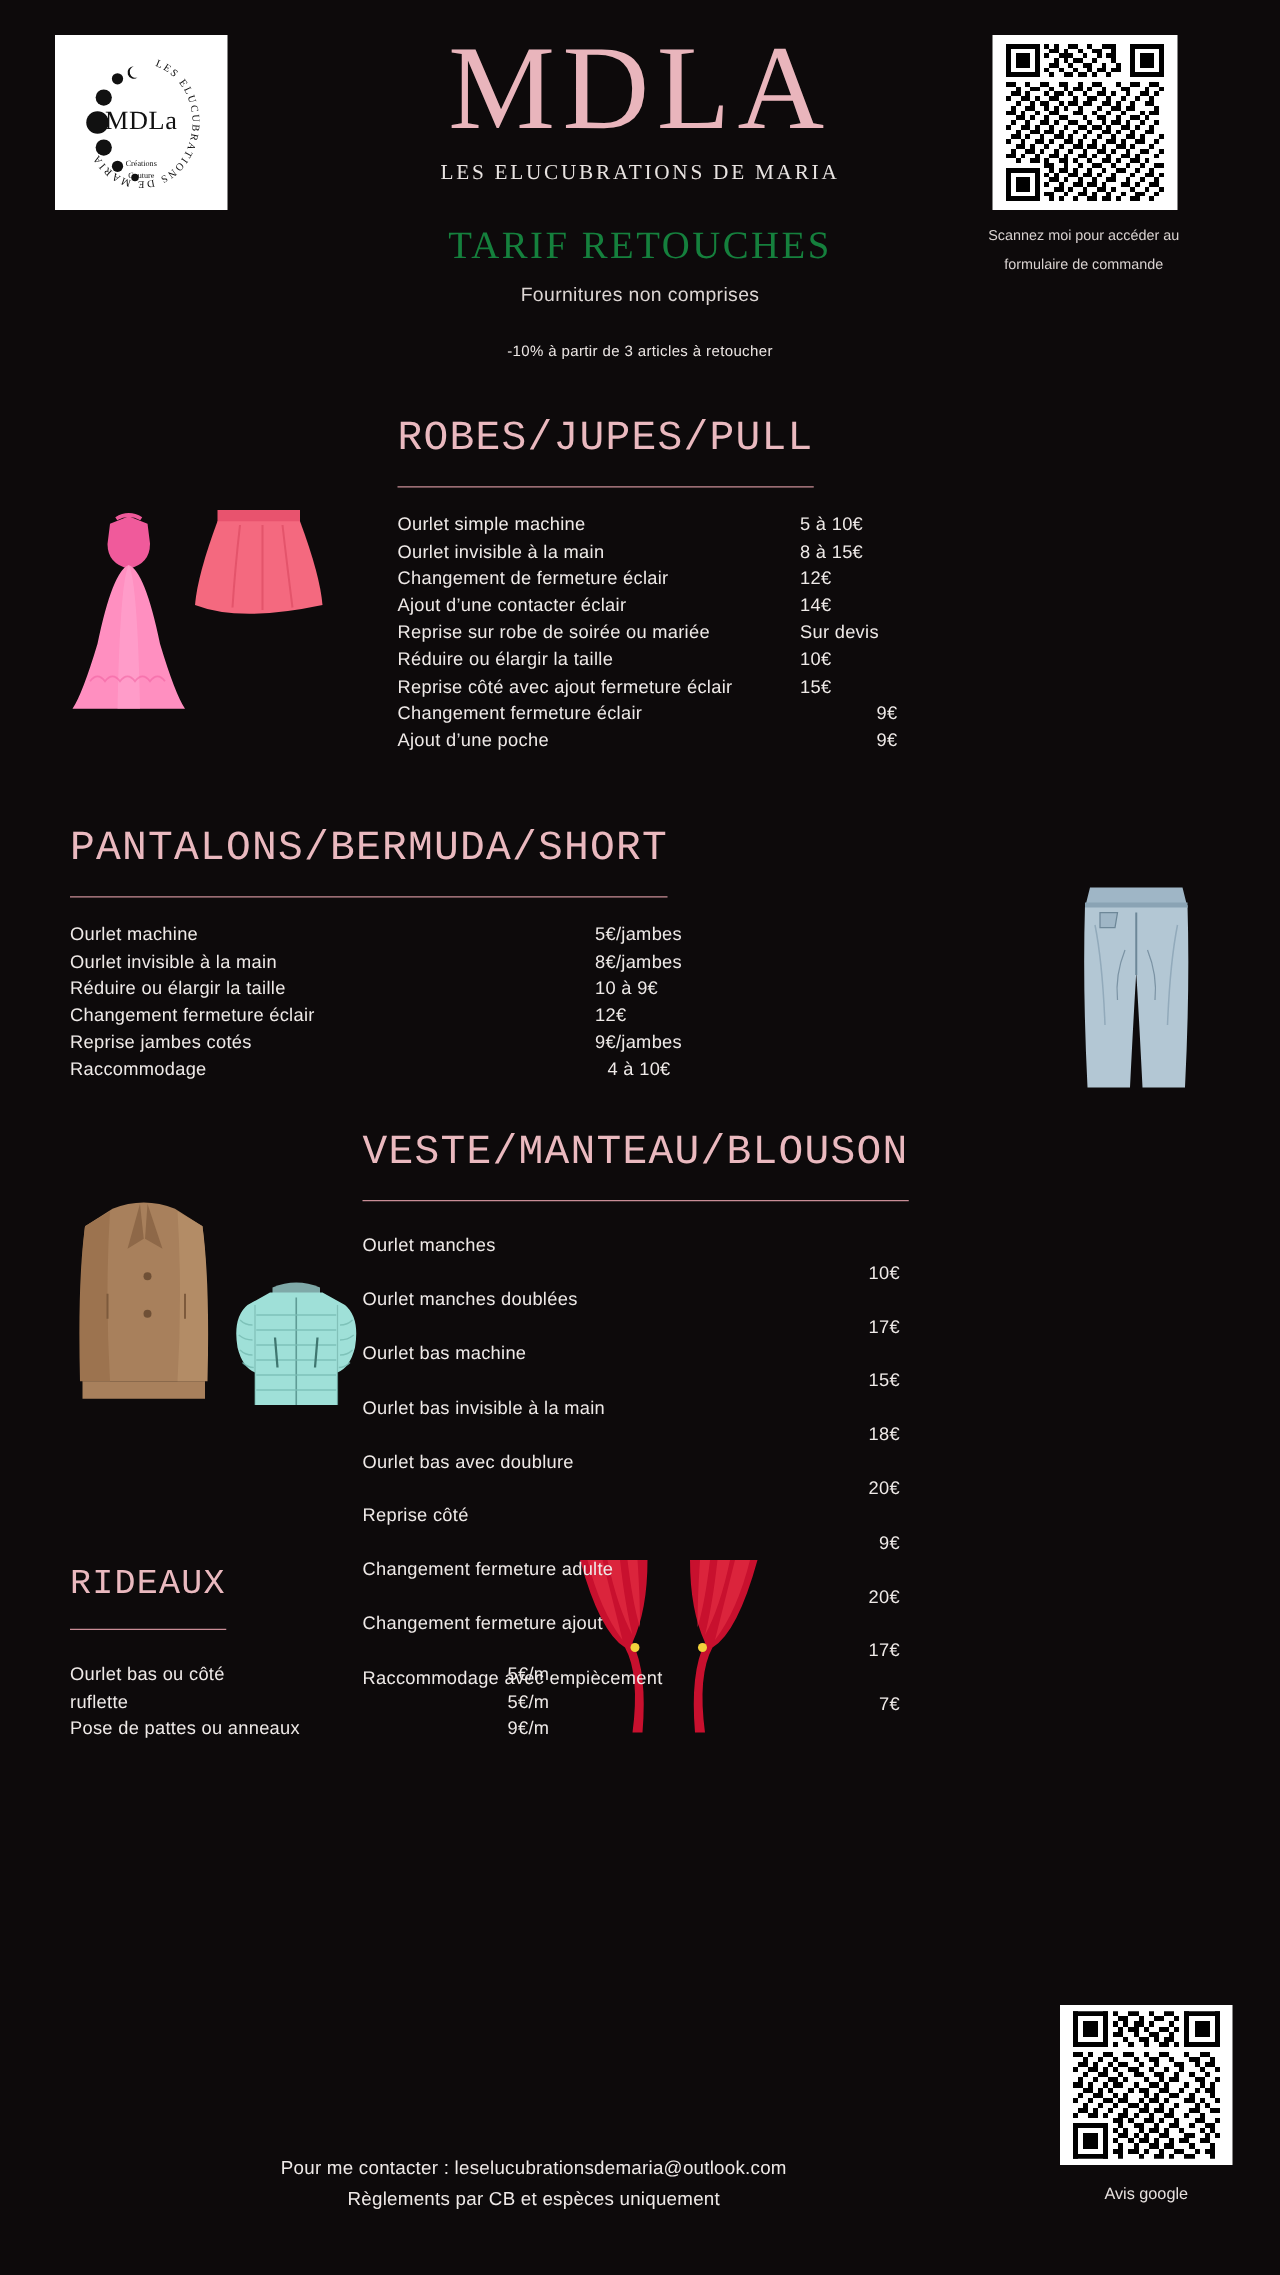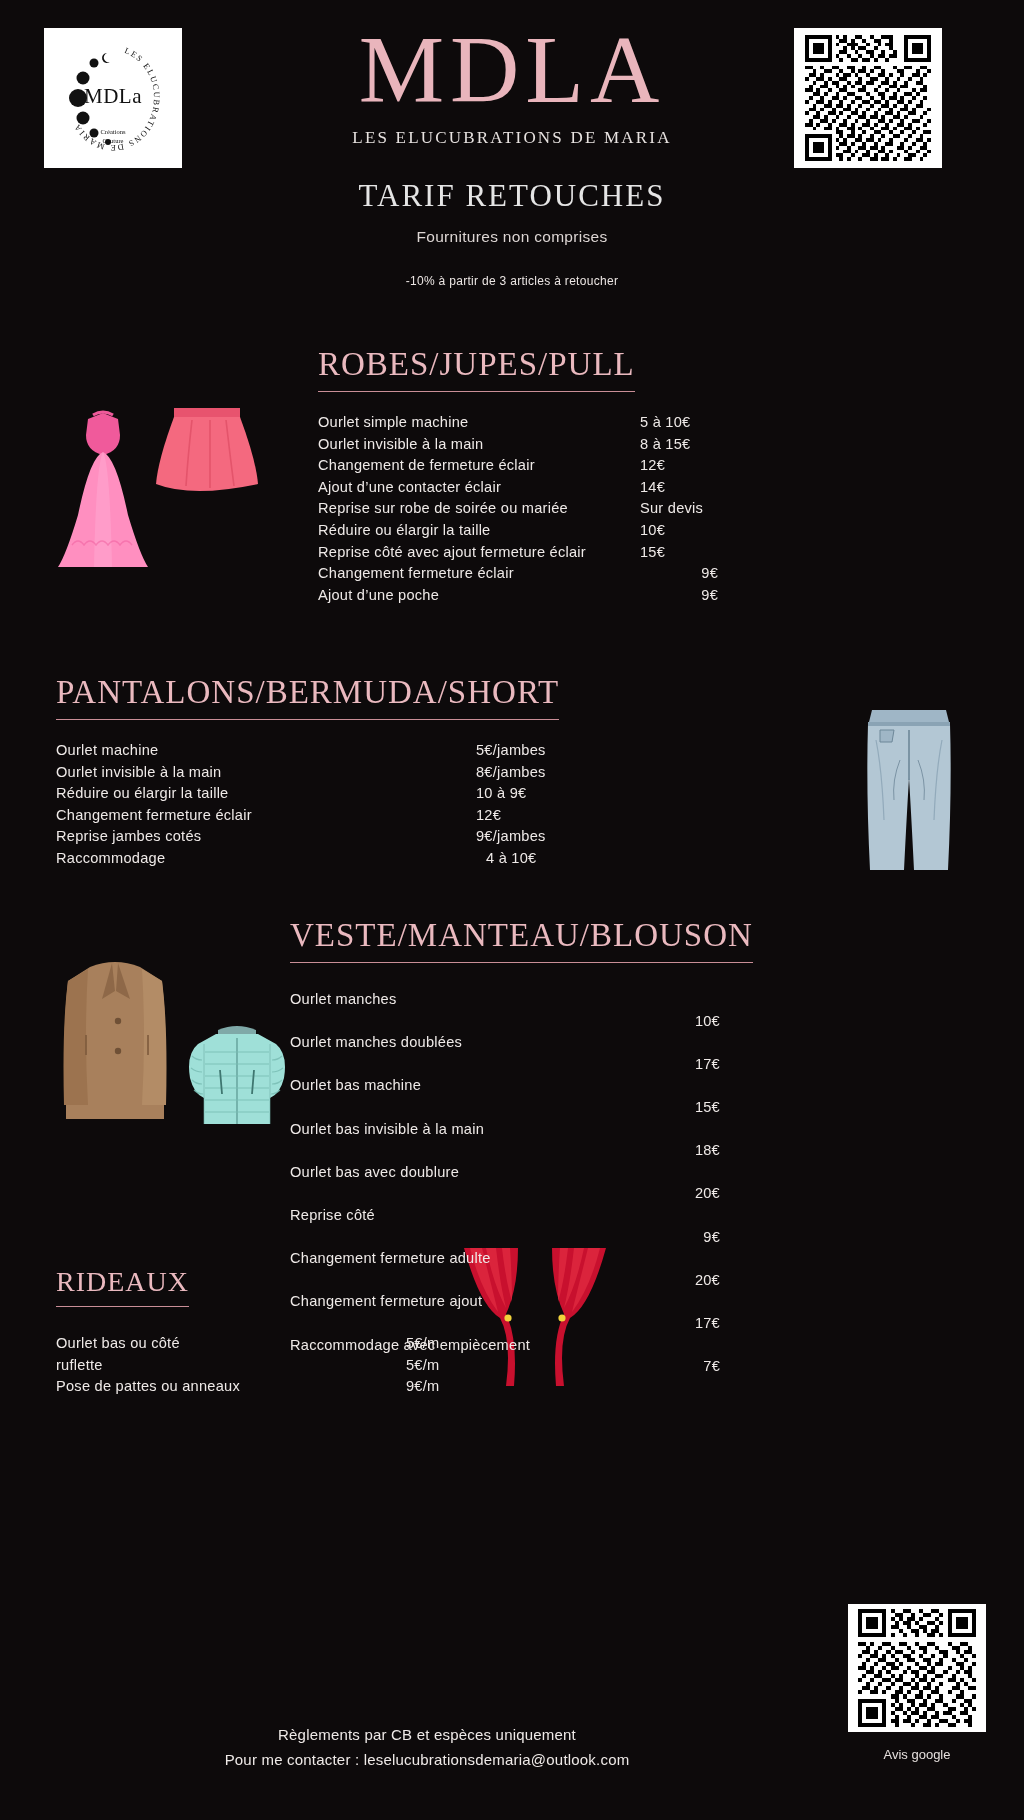--- a/index.html
+++ b/index.html
@@ -39,46 +39,45 @@
     font-family: "Liberation Serif", serif;
     font-size: 96px; line-height: 1.0; letter-spacing: 6px;
     color: #e9b5bc; font-weight: 400;
   }
   .brand-sub {
     margin-top: 10px; font-family: "Liberation Serif", serif;
     font-size: 17px; letter-spacing: 2.2px; color: #e8e3e1;
   }
   .doc-title {
     margin-top: 30px; font-family: "Liberation Serif", serif;
-    font-size: 31px; letter-spacing: 2px; color: #e5e5e5;
+    font-size: 31px; letter-spacing: 2px; color: #15803d;
   }
   .doc-note {
     margin-top: 14px; font-size: 15.5px; color: #ddd6d4; letter-spacing: .3px;
   }
   .doc-promo {
     margin-top: 28px; font-size: 12px; color: #ece6e4; letter-spacing: .3px;
   }
 
   .qr-top {
     position: absolute; right: 82px; top: 28px;
     width: 148px; height: 140px; background: #fff; padding: 7px;
   }
   .qr-caption {
     position: absolute; right: 36px; top: 178px; width: 242px;
     text-align: center; font-size: 11.5px; color: #d9d2d0; line-height: 2.0;
   }
 
   
   .section { position: absolute; }
   .sec-head {
-    font-family: Liberation Serif, serif;
+    font-family: Liberation Mono, monospace;
     color: #eab9bf; font-size: 33px; letter-spacing: 1px; white-space: nowrap;
-    padding-bottom: 8px; display: inline-block;
+    padding-bottom: 20px; display: inline-block;
     border-bottom: 1.6px solid #c98e97;
-    margin-top: 14px;
   }
   .rows { margin-top: 20px; }
   .row {
     display: flex; align-items: baseline;
     font-size: 14.6px; color: #efeae8; line-height: 21.6px; letter-spacing: .25px;
   }
   .row .label { flex: 0 0 auto; }
   .row .price { margin-left: auto; text-align: left; }
 
   
@@ -457,20 +456,24 @@
           <rect x="11" y="32" width="1" height="1"></rect>
           <rect x="14" y="32" width="1" height="1"></rect>
           <rect x="17" y="32" width="2" height="1"></rect>
           <rect x="20" y="32" width="2" height="1"></rect>
           <rect x="23" y="32" width="1" height="1"></rect>
           <rect x="26" y="32" width="2" height="1"></rect>
           <rect x="30" y="32" width="1" height="1"></rect>
       </g>
     </svg>
   </div>
+  <div class="qr-caption">
+    <div>Scannez moi pour accéder au</div>
+    <div>formulaire de commande</div>
+  </div>
 
   <svg class="ill" id="ill-dress" viewBox="0 0 110 170">
     <path d="M55 8 L70 14 L72 30 Q72 46 55 50 Q38 46 38 30 L40 14 Z" fill="#f05a9b"></path>
     <path d="M55 47 Q42 52 30 110 Q18 150 10 162 L100 162 Q92 150 80 110 Q68 52 55 47 Z" fill="#ff8fc0"></path>
     <path d="M55 47 Q48 60 46 162 L64 162 Q62 60 55 47 Z" fill="#ffa8cf" opacity=".55"></path>
     <path d="M24 140 Q30 132 36 140 Q42 132 48 140 Q54 132 60 140 Q66 132 72 140 Q78 132 84 140" fill="none" stroke="#f05a9b" stroke-width="1.4" opacity=".5"></path>
     <path d="M45 10 Q55 4 65 10" fill="none" stroke="#f05a9b" stroke-width="3"></path>
   </svg>
 
   <svg class="ill" id="ill-skirt" viewBox="0 0 110 100">
@@ -901,17 +904,17 @@
           <rect x="16" y="28" width="2" height="1"></rect>
           <rect x="19" y="28" width="1" height="1"></rect>
           <rect x="22" y="28" width="2" height="1"></rect>
           <rect x="27" y="28" width="1" height="1"></rect>
       </g>
     </svg>
   </div>
   <div class="qr-caption-bottom">Avis google</div>
 
   <div class="footer-text">
+    <div class="footer-line">Pour me contacter : leselucubrationsdemaria@outlook.com</div>
     <div class="footer-line">Règlements par CB et espèces uniquement</div>
-    <div class="footer-line">Pour me contacter : leselucubrationsdemaria@outlook.com</div>
   </div>
 
 </div>
 
 </body></html>

